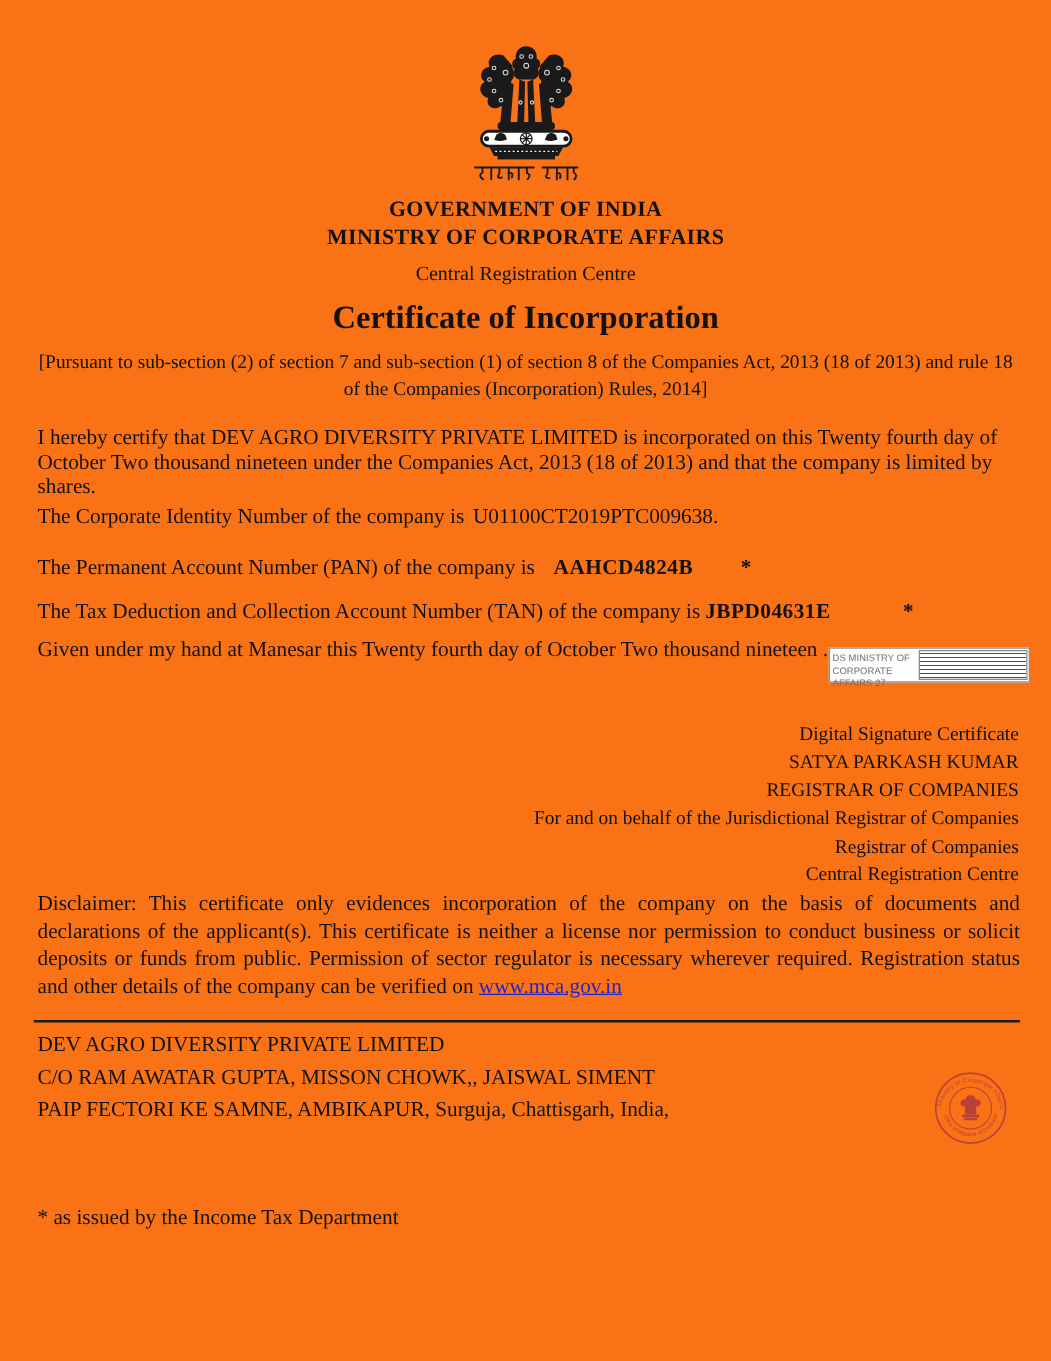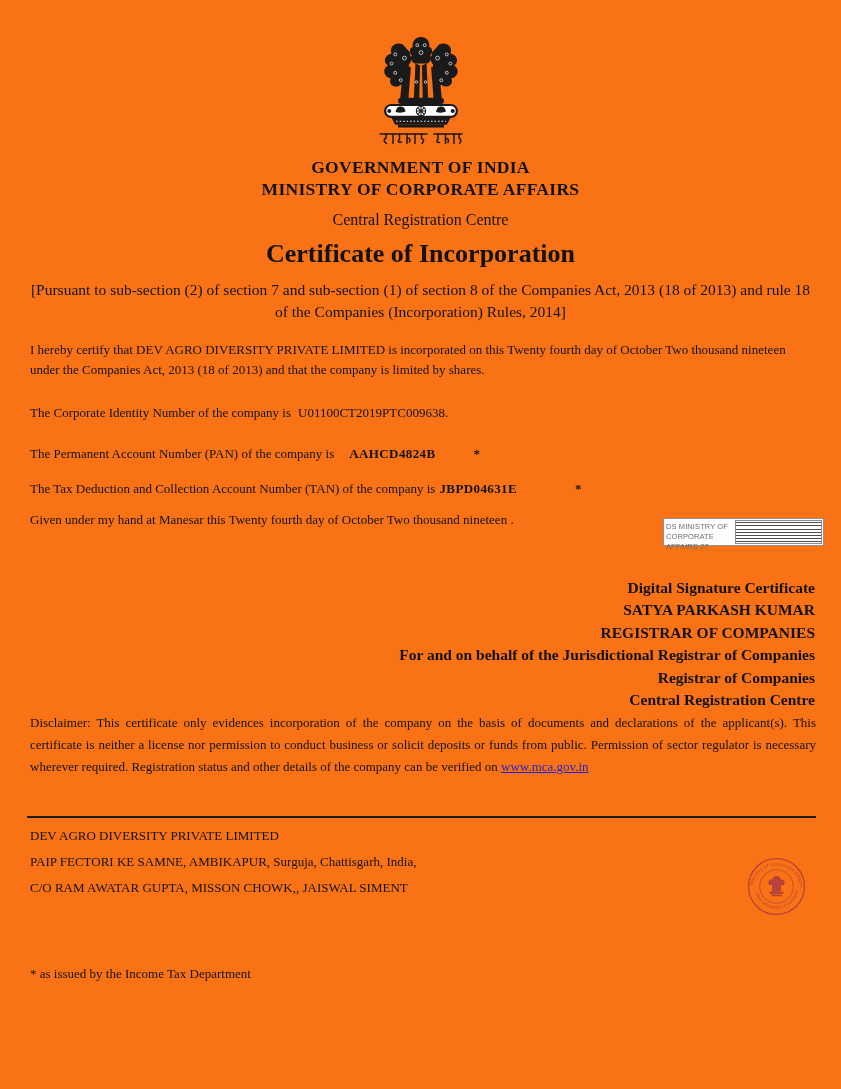--- a/index.html
+++ b/index.html
@@ -17,21 +17,21 @@
   .header { position:absolute; top:36px; left:0; width:100%; text-align:center; }
   .emblem-svg { display:block; margin:0 auto; }
   .motto-svg { display:block; margin:3px auto 0; }
   .sr-only { position:absolute; width:1px; height:1px; overflow:hidden; clip:rect(0 0 0 0); white-space:nowrap; }
   .gov-line, .ministry-line { font-size:17.5px; font-weight:bold; line-height:22px; letter-spacing:0.3px; }
   .gov-line { margin-top:9px; }
   .centre-line { font-size:16px; line-height:21px; margin-top:9px; }
   .doc-title { font-size:26px; font-weight:bold; line-height:30px; margin-top:9px; }
   .pursuant { font-size:15.5px; line-height:22px; margin:10px auto 0; width:792px; }
   
-  .abs { position:absolute; left:30px; width:786px; font-size:13px; line-height:19.5px; }
+  .abs { position:absolute; left:30px; width:786px; font-size:17px; line-height:19.5px; }
   .certify { top:340px; }
   .cin-line { top:403px; }
   .pan-line { top:444px; }
   .tan-line { top:479px; }
   .given-line { top:510px; }
   .cin-value { margin-left:7px; }
   .pan-value { font-weight:bold; margin-left:15px; letter-spacing:0.4px; }
   .tan-value { font-weight:bold; margin-left:4px; letter-spacing:0.4px; }
   .pan-star { margin-left:38px; font-weight:bold; }
   .tan-star { margin-left:58px; font-weight:bold; }
@@ -50,21 +50,21 @@
     color:#6f6f6f; letter-spacing:0.1px;
   }
   .ds-right {
     width:87px; margin:1px; border:1px solid #8a8a8a;
     background:repeating-linear-gradient(to bottom, #ffffff 0 1.2px, #4d4d4d 1.2px 2.2px, #ffffff 2.2px 3.2px);
   }
   
   .sig-block {
     position:absolute; top:577px; right:26px;
     width:640px; text-align:right;
-    font-size:15.5px; line-height:22.4px;font-weight:bold;
+    font-size:15.5px; line-height:22.4px;
   }
   
   .disclaimer { top:712px; line-height:22px; text-align:justify; }
   .mca-link { color:#2323cc; text-decoration:underline; }
   
   .rule { position:absolute; top:816px; left:27px; width:789px; border-top:2.5px solid #1c1c1c; }
   .mailing { top:823px; line-height:26px; }
   .mailing .m-head { margin-bottom:2px; }
   .footnote { top:964px; }
   
@@ -171,22 +171,22 @@
     <div>Registrar of Companies</div>
     <div>Central Registration Centre</div>
   </div>
 
   <p class="abs disclaimer"><span>Disclaimer: This certificate only evidences incorporation of the company on the basis of documents and declarations of the applicant(s). This certificate is neither a license nor permission to conduct business or solicit deposits or funds from public. Permission of sector regulator is necessary wherever required. Registration status and other details of the company can be verified on </span><a class="mca-link" href="#">www.mca.gov.in</a></p>
 
   <div class="rule"></div>
 
   <div class="abs mailing">
     <div>DEV AGRO DIVERSITY PRIVATE LIMITED</div>
+    <div>C/O RAM AWATAR GUPTA, MISSON CHOWK,, JAISWAL SIMENT</div>
     <div>PAIP FECTORI KE SAMNE, AMBIKAPUR, Surguja, Chattisgarh, India,</div>
-    <div>C/O RAM AWATAR GUPTA, MISSON CHOWK,, JAISWAL SIMENT</div>
   </div>
 
   <svg class="seal" width="63" height="63" viewBox="0 0 62 62">
     <defs>
       <path id="arcTop" d="M7.5,34 A23.5,23.5 0 1,1 54.5,34"></path>
       <path id="arcBot" d="M10,36 A21.5,21.5 0 0,0 52,36"></path>
     </defs>
     <circle cx="31" cy="31" r="27.5" fill="none" stroke="#b8423a" stroke-width="1.3"></circle>
     <circle cx="31" cy="31" r="16.5" fill="none" stroke="#b8423a" stroke-width="0.8"></circle>
     <text font-size="4.7" fill="#b8423a" font-family="Liberation Sans, sans-serif" letter-spacing="0.3">

